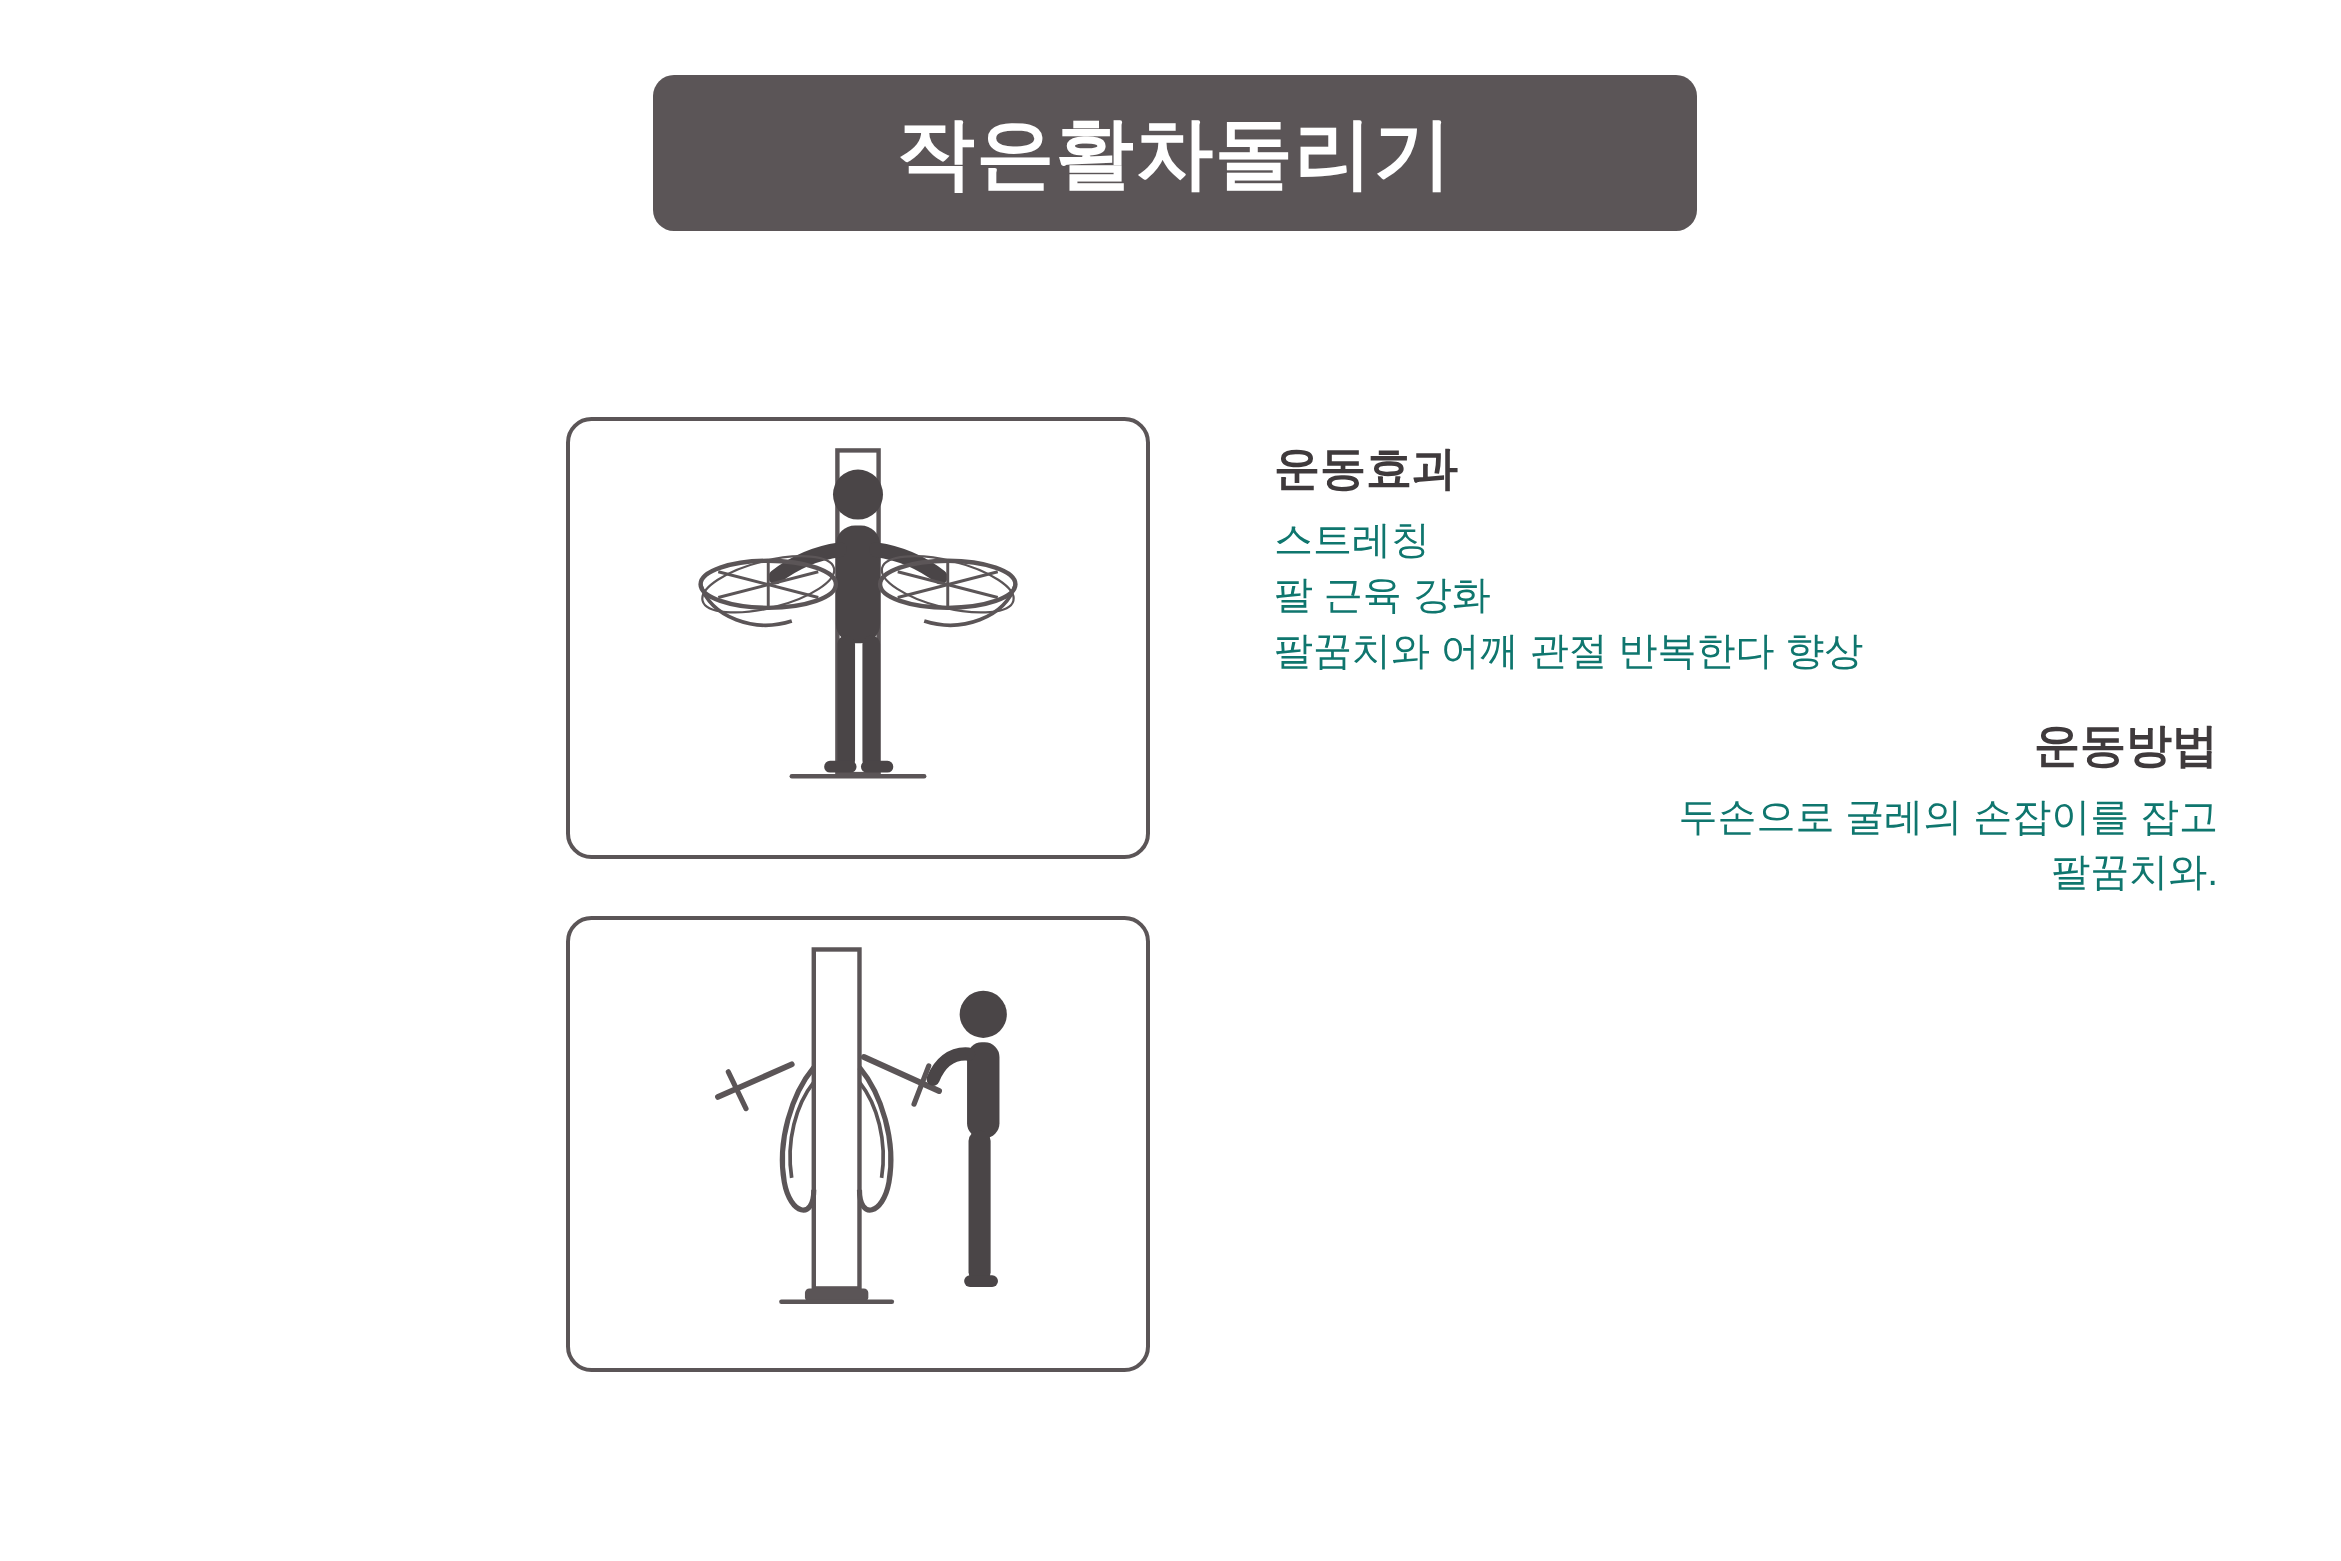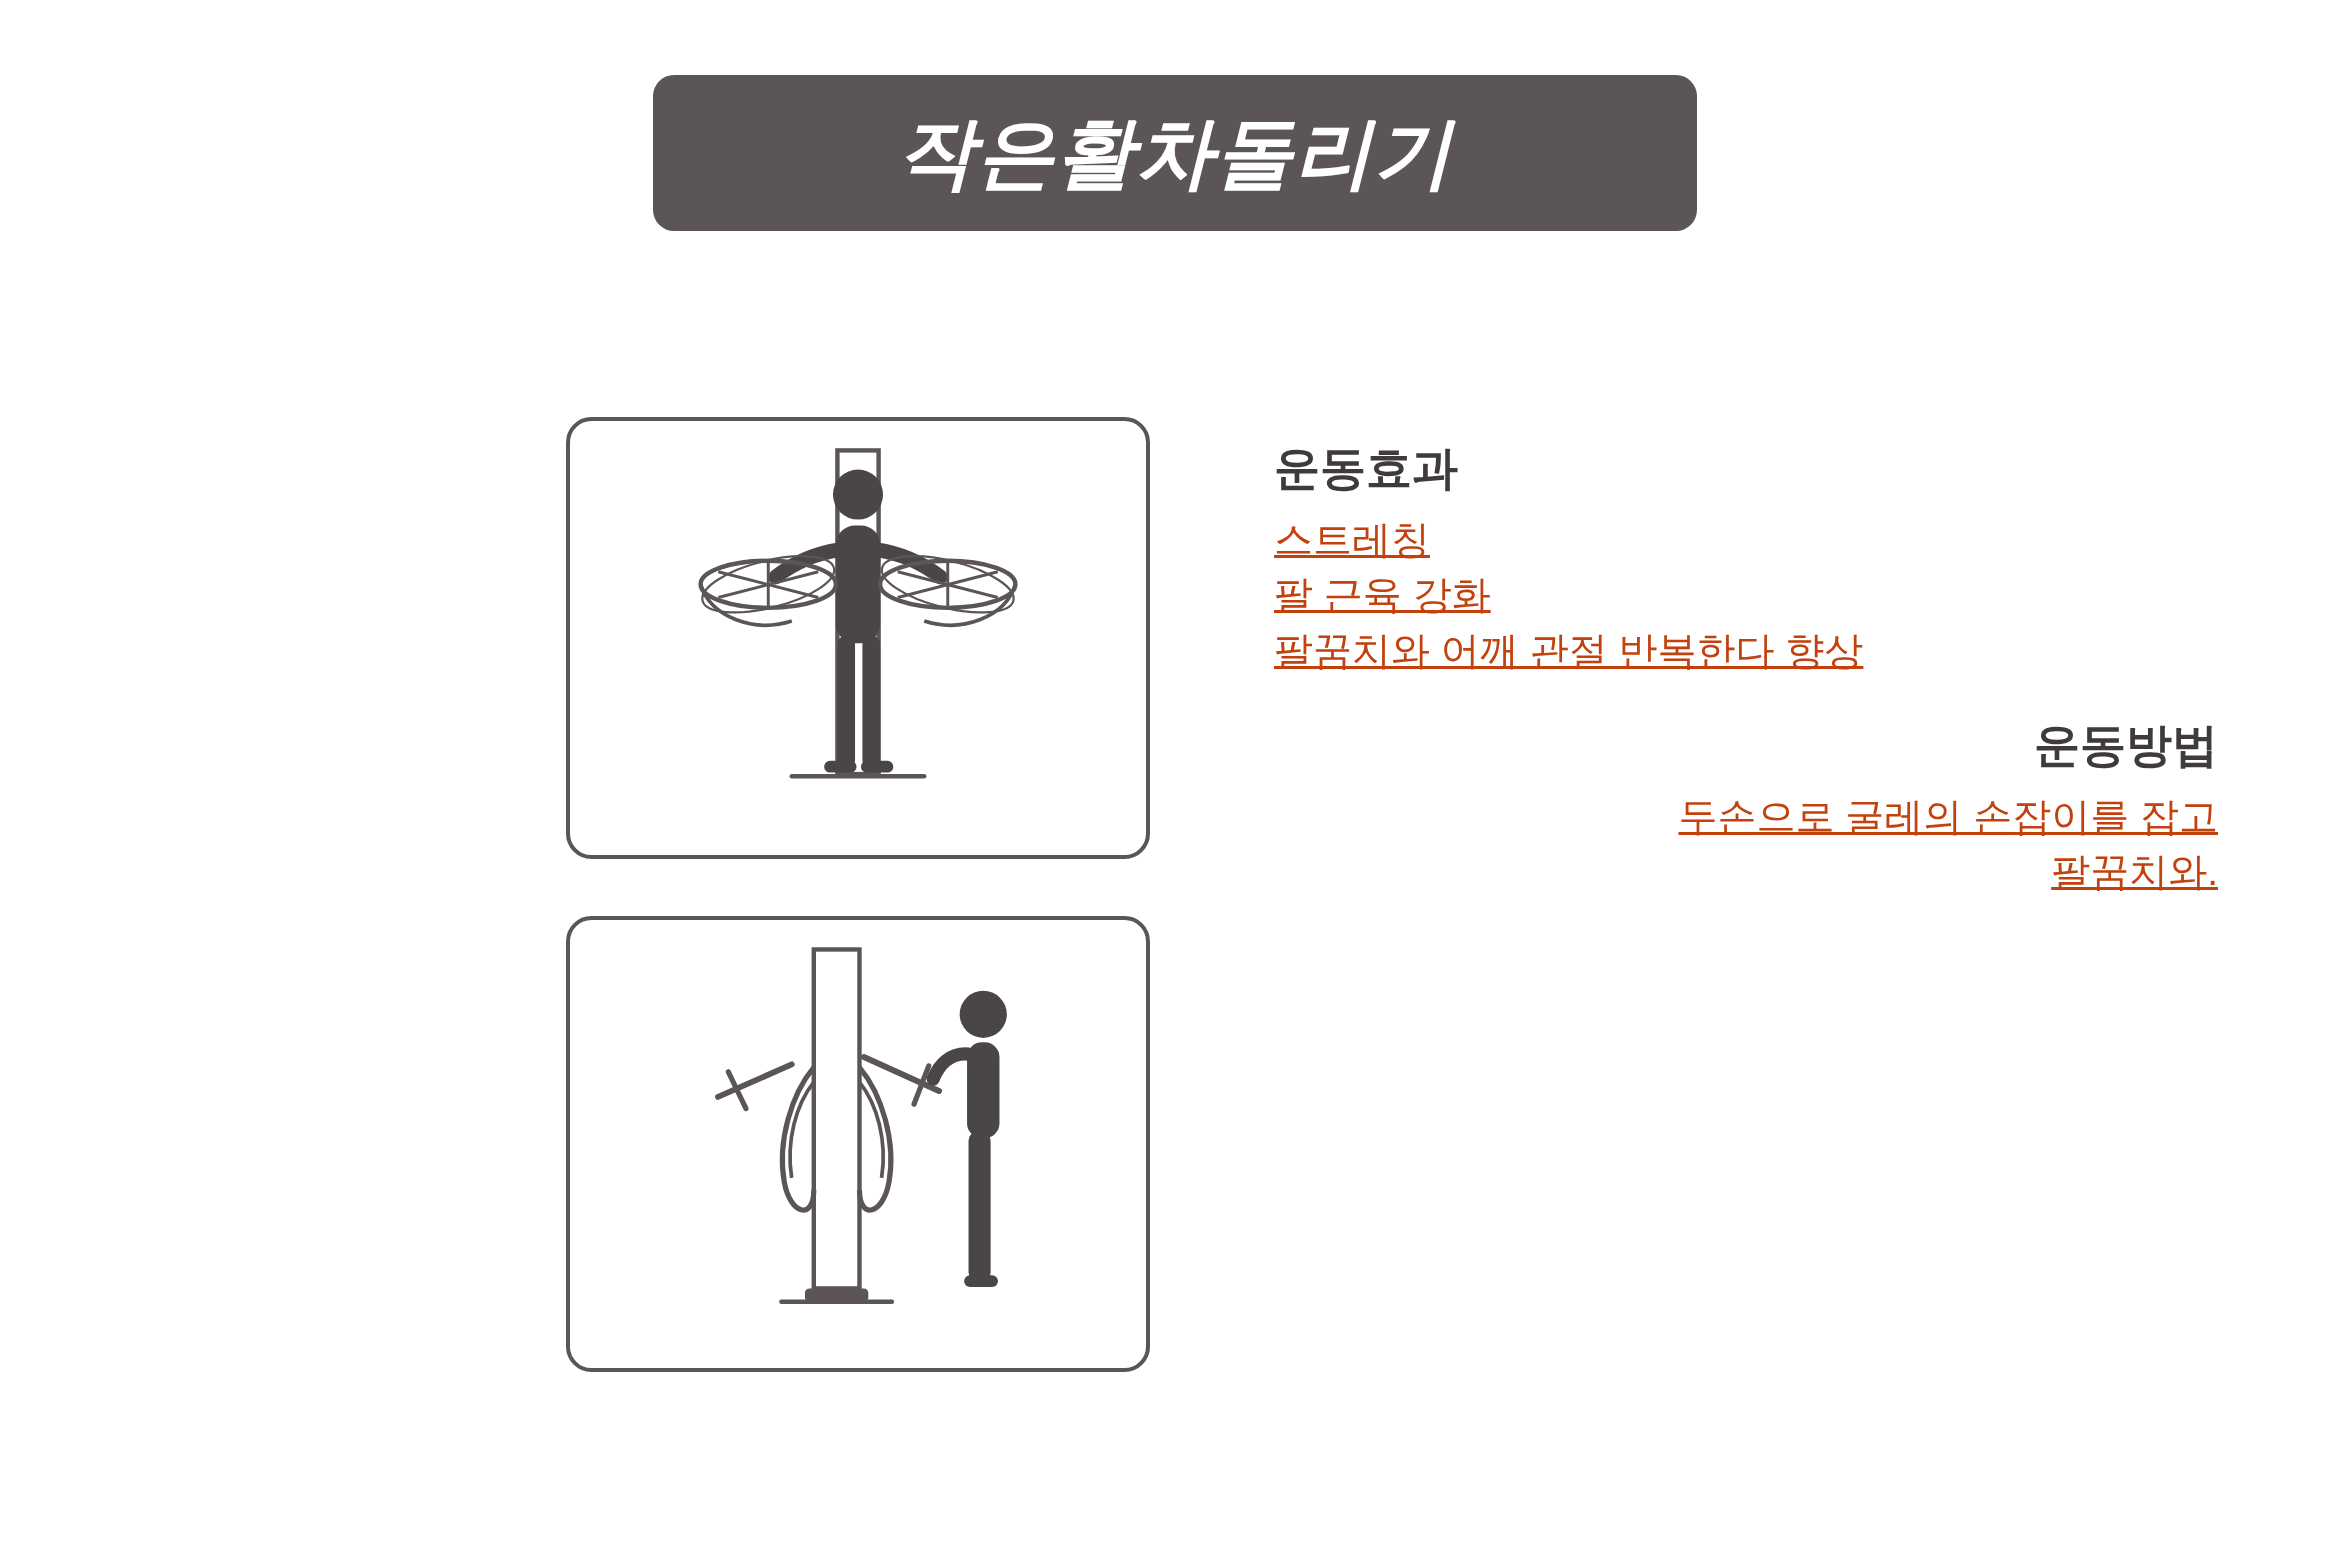--- a/index.html
+++ b/index.html
@@ -21,21 +21,20 @@
     position: absolute;
     left: 653px;
     top: 75px;
     width: 1044px;
     height: 156px;
     background: #5b5557;
     border-radius: 21px;
     display: flex;
     align-items: center;
     justify-content: center;
-    font-style: italic;
   }
   .title-text {
     color: #ffffff;
     font-size: 78px;
     font-weight: bold;
     letter-spacing: 1.5px;
     line-height: 1;
     white-space: nowrap;
   }
 
@@ -80,24 +79,23 @@
     font-size: 46px;
     font-weight: bold;
     color: #3f3a3c;
     line-height: 1.18;
     margin-bottom: 16.5px;
     white-space: nowrap;
     margin-top: 36px;
   }
   .sec-line {
     font-size: 39px;
-    color: #c2410c;
+    color: #0f766e;
     line-height: 1.42;
     white-space: nowrap;
-    text-decoration: underline;
   }
 </style>
 </head>
 <body>
 
 <div class="title-banner">
   <div class="title-text">작은활차돌리기</div>
 </div>
 
 <div class="panel" id="panel-top">

